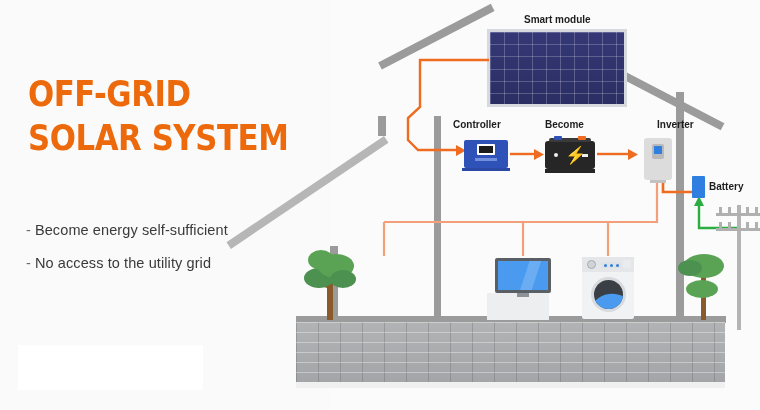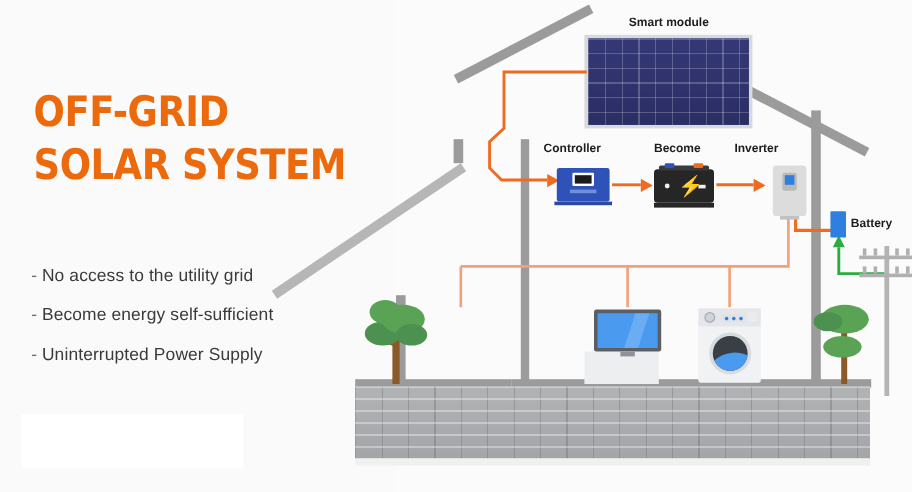--- a/index.html
+++ b/index.html
@@ -107,27 +107,24 @@
   <div id="bg-left"></div>
   <div id="bg-white-block"></div>
 
   <div class="title">
     <span>OFF-GRID</span>
     <span>SOLAR SYSTEM</span>
   </div>
 
   <div class="bullets">
     <div class="bullet">
+      <span class="dash">-</span><span>Become energy self-sufficient</span>
+    </div>
+    <div class="bullet">
       <span class="dash">-</span><span>No access to the utility grid</span>
-    </div>
-    <div class="bullet">
-      <span class="dash">-</span><span>Become energy self-sufficient</span>
-    </div>
-    <div class="bullet">
-      <span class="dash">-</span><span>Uninterrupted Power Supply</span>
     </div>
   </div>
 
   <div class="wallpc" style="left:380px;top:62px;width:127px;height:8px;transform:rotate(-27.5deg);transform-origin:left center;"></div>
 
   <div class="wallpc" style="left:625px;top:72px;width:110px;height:8px;transform:rotate(27.5deg);transform-origin:left center;"></div>
 
   <div class="wallpc" style="left:378px;top:116px;width:8px;height:20px;"></div>
 
   <div class="wallpc" style="left:384px;top:136px;width:8px;height:190px;transform:rotate(56deg);transform-origin:top left;background:#b6b6b6;"></div>
@@ -193,21 +190,21 @@
   <div class="battery">
     <div class="top"></div>
     <div class="capb"></div>
     <div class="capo"></div>
     <div class="plus"></div>
     <div class="minus"></div>
     <div class="bolt">⚡</div>
     <div class="legs"></div>
   </div>
 
-  <div class="lbl" style="left:612px;top:119px;">Inverter</div>
+  <div class="lbl" style="left:657px;top:119px;">Inverter</div>
   <div class="inverter">
     <div class="scr">
         <i></i>
       </div>
     <div class="base"></div>
   </div>
 
   <div class="netmeter"></div>
   <div class="lbl" style="left:709px;top:181px;">Battery</div>
 

